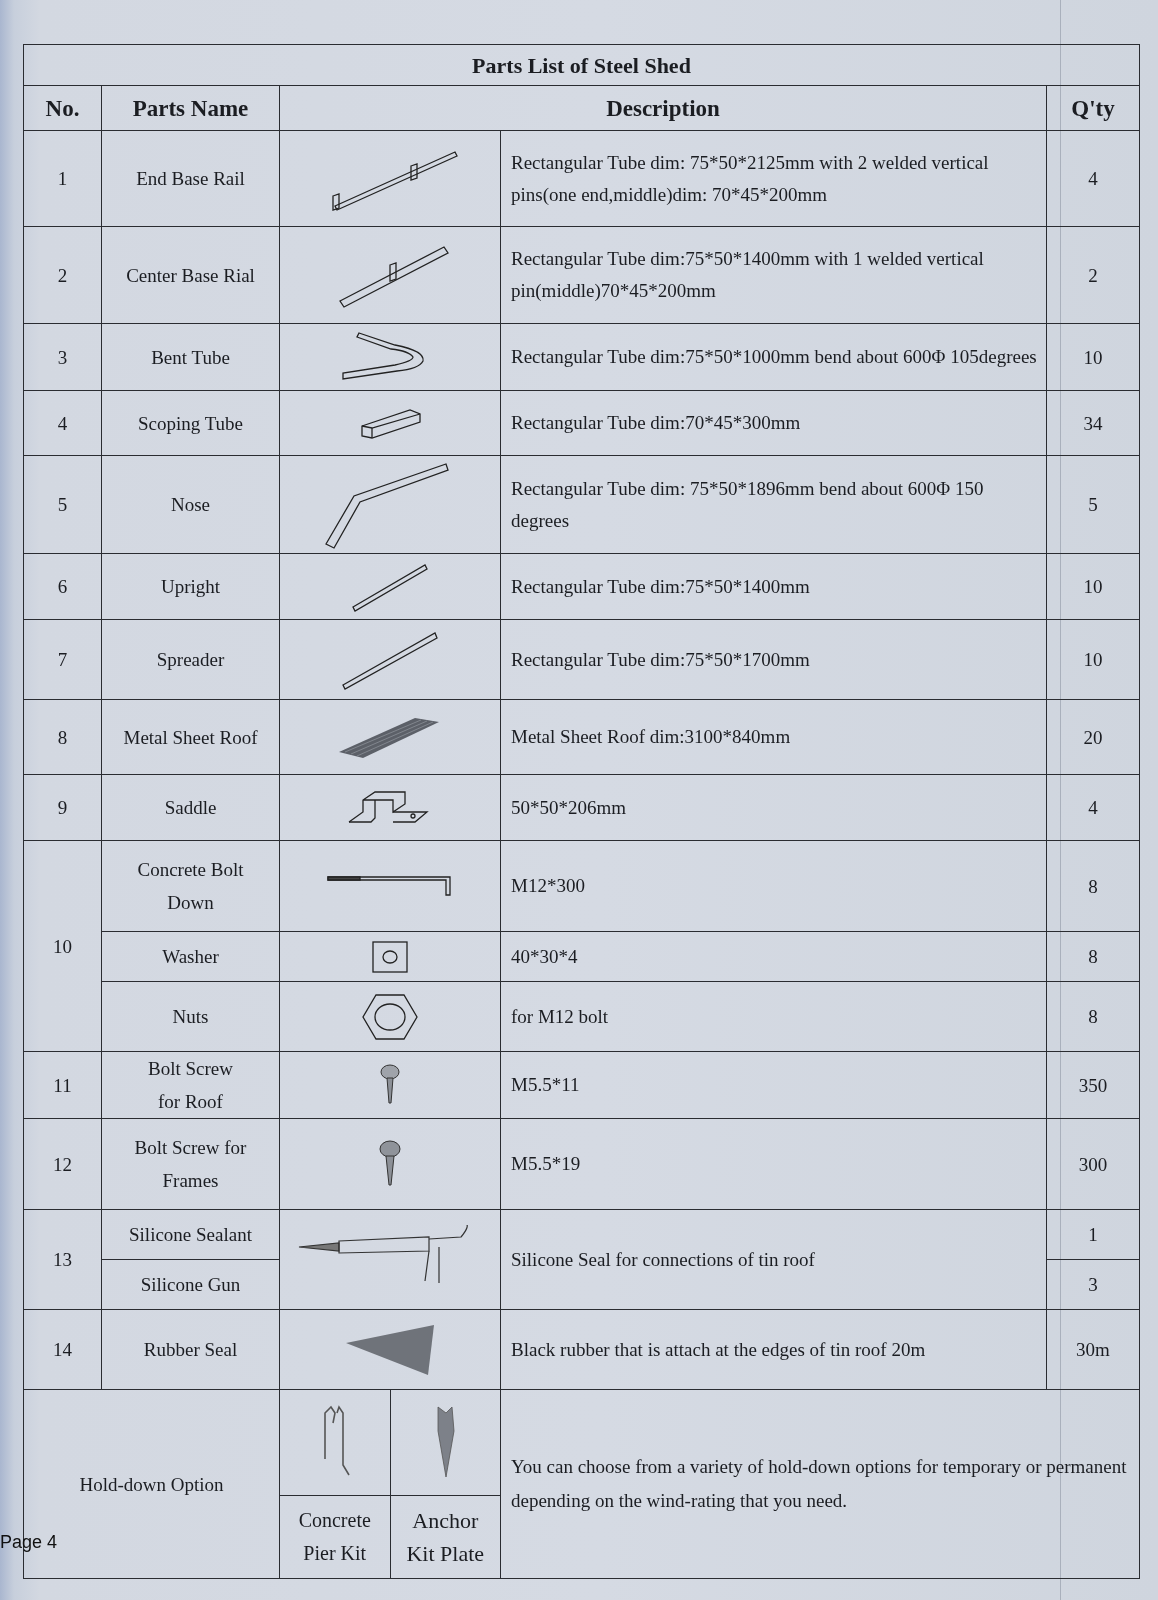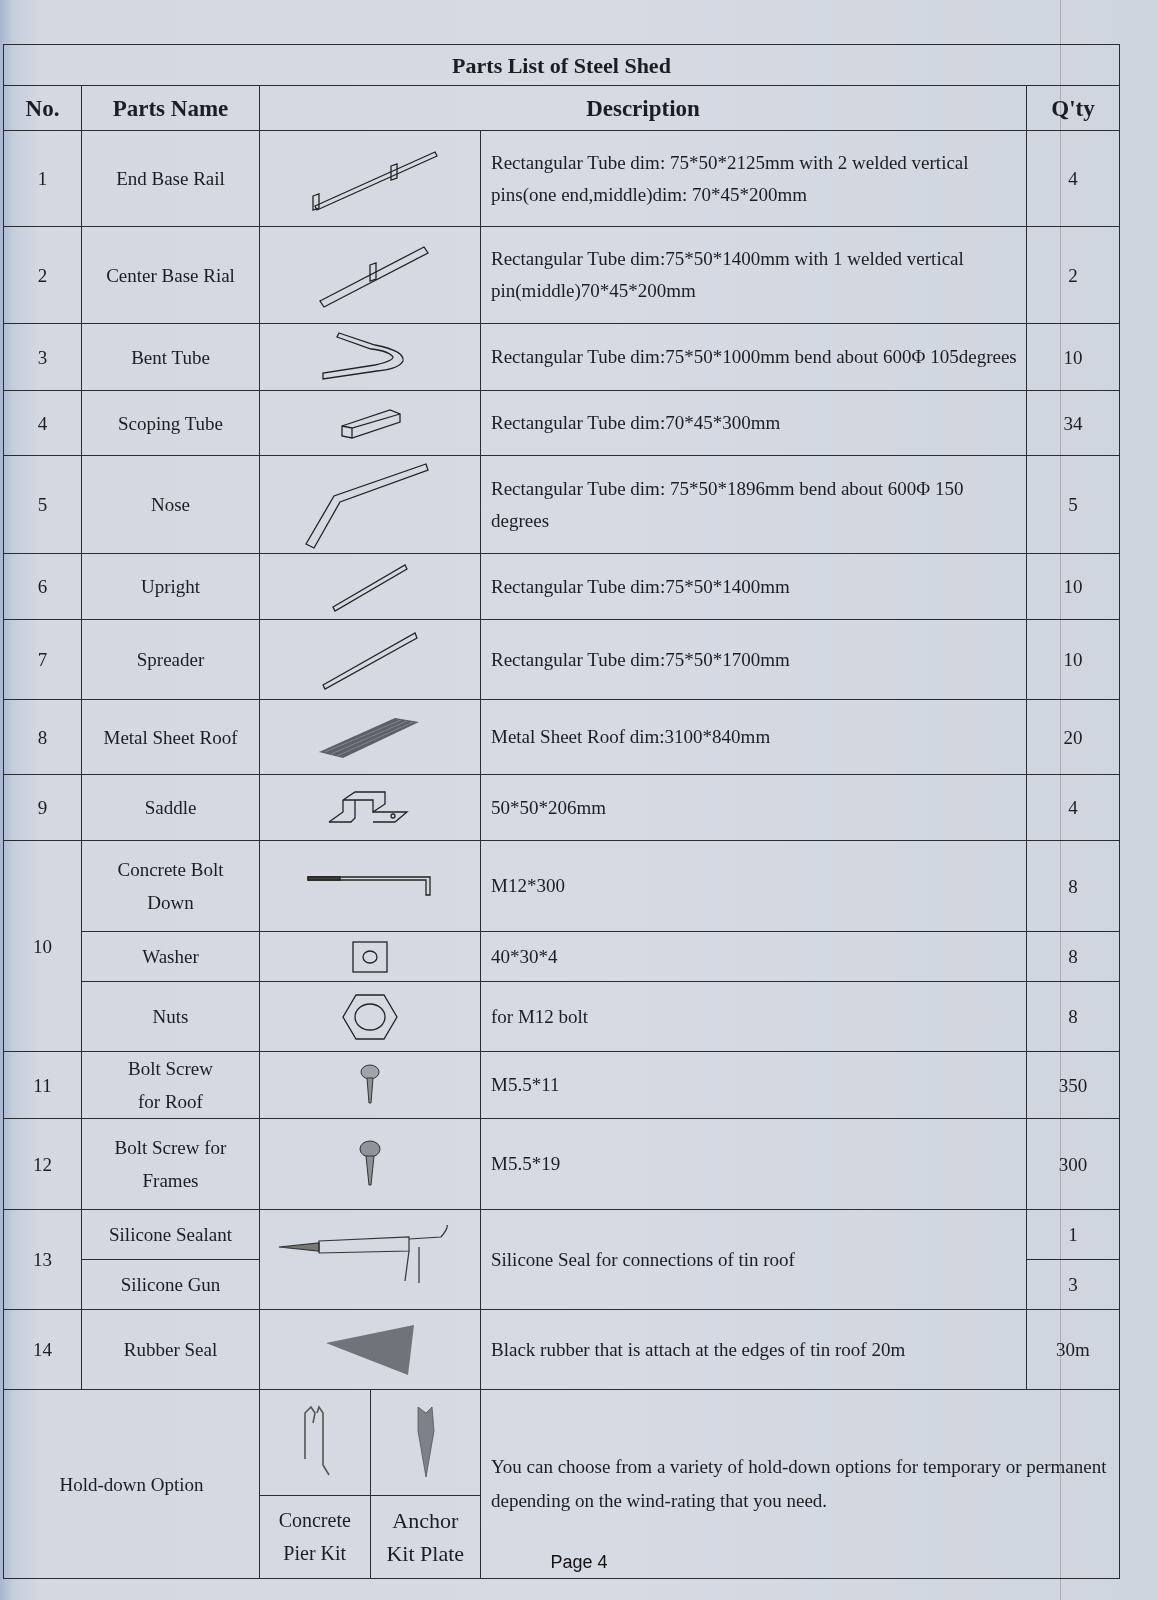--- a/index.html
+++ b/index.html
@@ -3,33 +3,33 @@
 <meta charset="utf-8">
 <style>
   html,body{margin:0;padding:0;}
   body{
     width:1158px;height:1600px;overflow:hidden;position:relative;
     background:linear-gradient(90deg,#a9b6cf 0px,#c7cfdc 14px,#d3d8e1 40px,#d5dae3 600px,#cfd5de 1158px);
     font-family:"Liberation Serif","DejaVu Serif",serif;color:#1b1d22;
   }
   .fold{position:absolute;left:1060px;top:0;width:1px;height:1600px;background:#a9b0bc;}
   table.parts{
-    position:absolute;left:3px;top:44px;width:1116px;border-collapse:collapse;table-layout:fixed;
+    position:absolute;left:23px;top:44px;width:1116px;border-collapse:collapse;table-layout:fixed;
   }
   table.parts td, table.parts th{
     border:1.6px solid #2a2c31;padding:0;vertical-align:middle;text-align:center;
     font-weight:normal;font-size:19px;line-height:33px;
   }
   .title{font-weight:bold !important;font-size:22px !important;height:40px;}
   .hdr{font-weight:bold !important;font-size:23px !important;height:44px;margin-left:17px;}
   .desc{text-align:left !important;padding-left:10px !important;line-height:32px !important;}
   .qty{font-size:19px;}
   .pic{position:relative;}
   .pic svg{display:block;margin:0 auto;}
-  .page-num{position:absolute;left:0;width:1158px;top:1532px;text-align:center;font-family:"Liberation Sans",sans-serif;font-size:18px;color:#111;margin-top:20px;}
+  .page-num{position:absolute;left:0;width:1158px;top:1532px;font-family:"Liberation Sans",sans-serif;font-size:18px;color:#111;}
 </style>
 </head>
 <body>
 
 <div class="fold"></div>
 
 <table class="parts">
   <colgroup>
     <col style="width:78px">
       <col style="width:178px">

